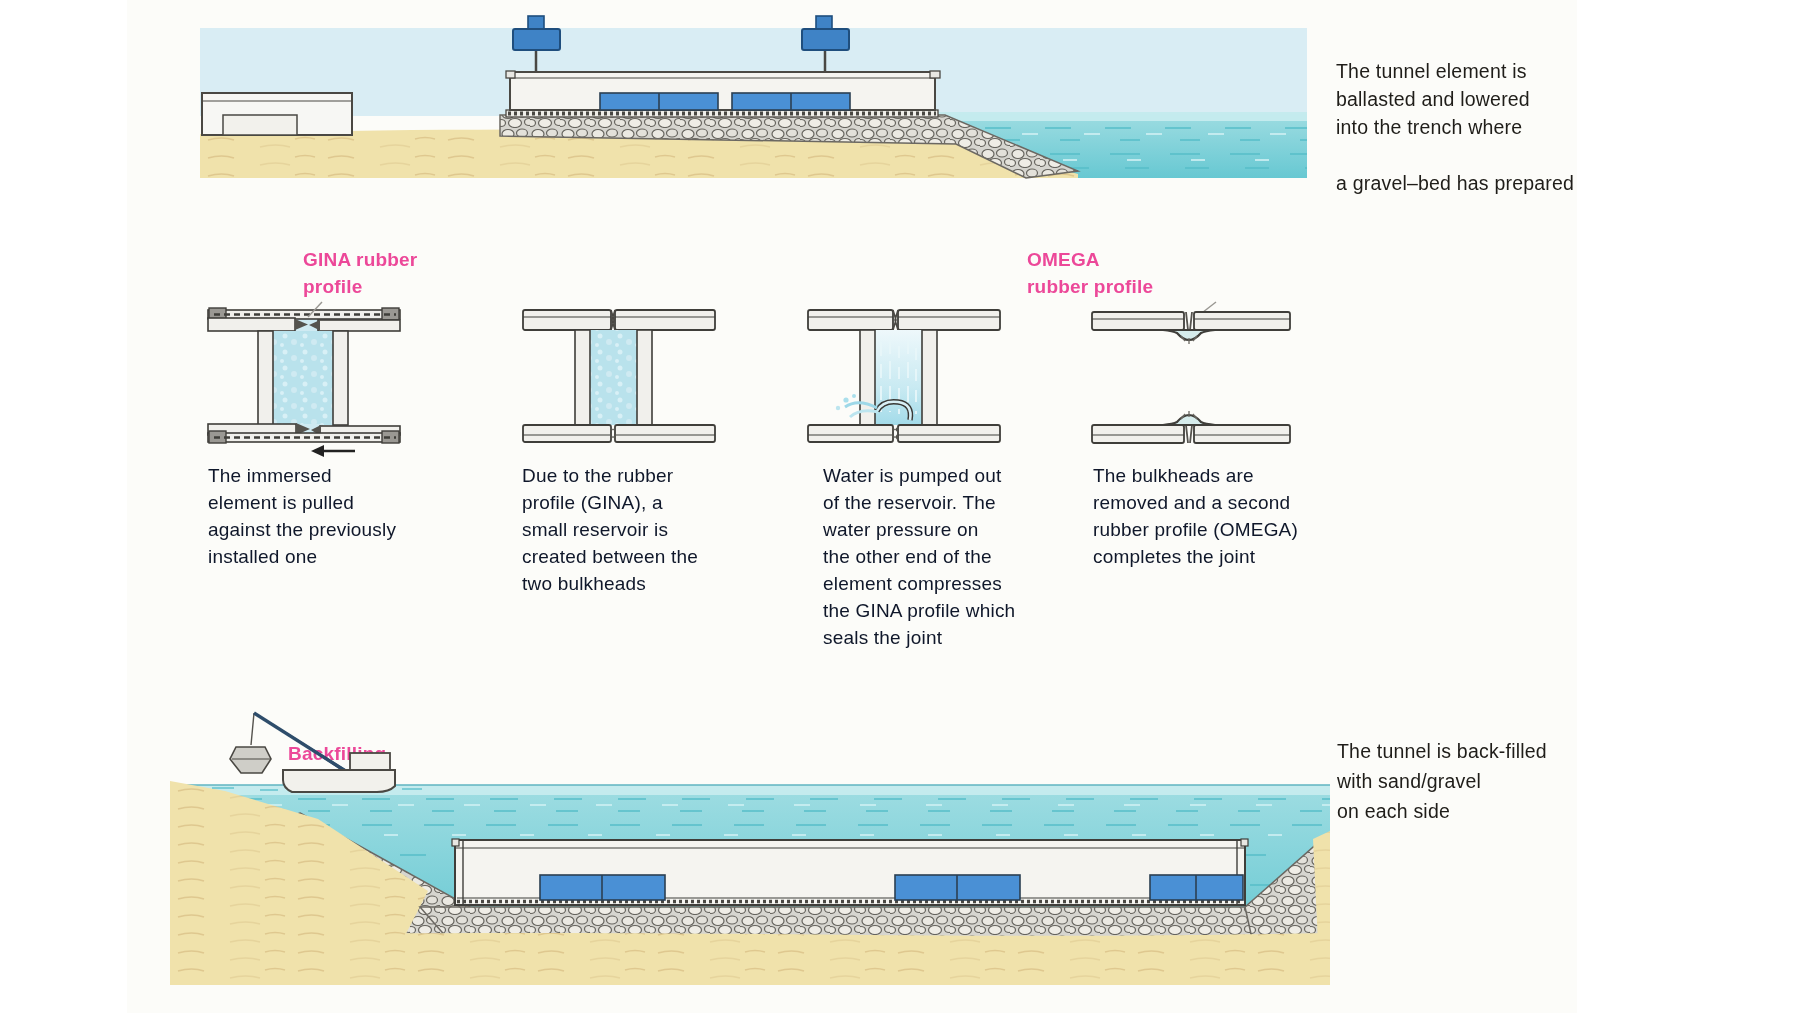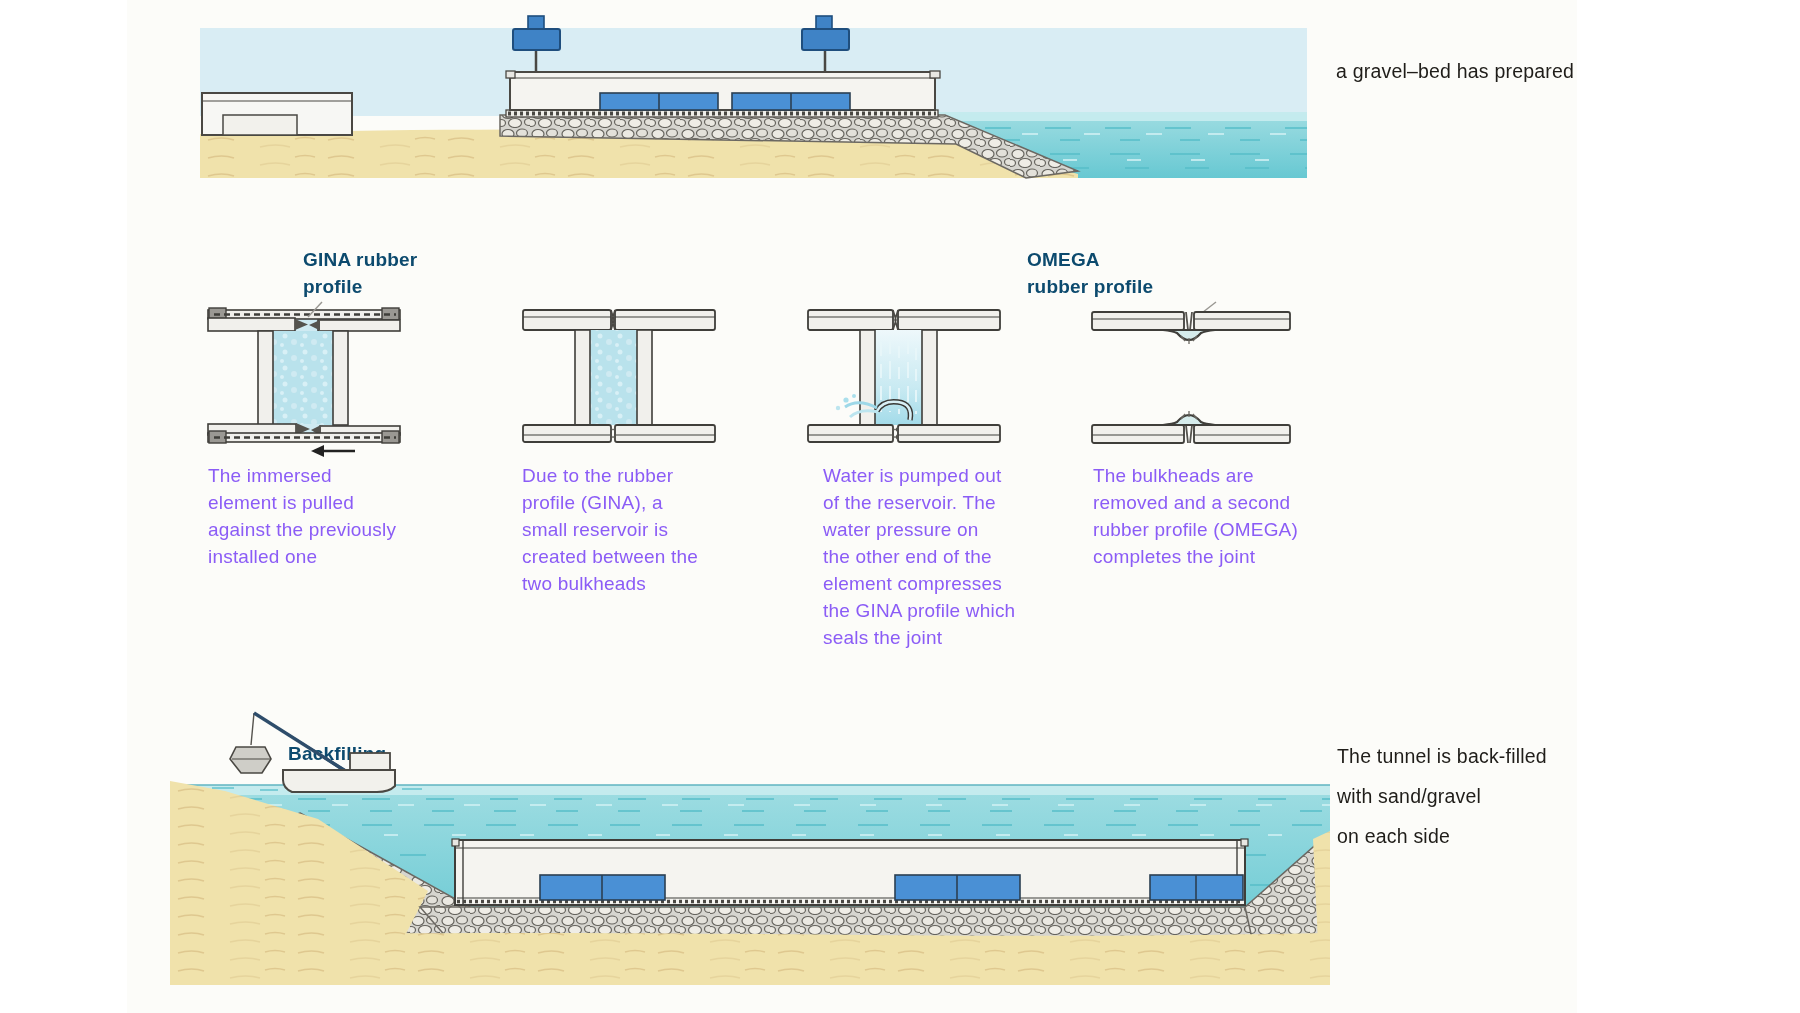--- a/index.html
+++ b/index.html
@@ -1,22 +1,22 @@
 <!DOCTYPE html>
 <html><head>
 <meta charset="utf-8">
 <style>
   html,body{margin:0;padding:0;background:#ffffff;}
   .canvas{position:relative;width:1800px;height:1013px;background:#ffffff;overflow:hidden;
           font-family:"Liberation Sans", sans-serif;color:#211f1b;}
   .figure-bg{position:absolute;left:127px;top:0;width:1450px;height:1013px;background:#fcfcf9;}
   .abs{position:absolute;}
-  .txt{white-space:pre-line;font-size:19px;line-height:27px;color:#8b5cf6;letter-spacing:.2px;}
+  .txt{white-space:pre-line;font-size:19px;line-height:27px;color:#0f172a;letter-spacing:.2px;}
   .cap{white-space:pre-line;font-size:19.5px;line-height:28px;color:#1f1d19;letter-spacing:.2px;}
-  .lbl{white-space:pre-line;font-size:19px;line-height:27px;font-weight:700;color:#0c4a6e;letter-spacing:.2px;}
+  .lbl{white-space:pre-line;font-size:19px;line-height:27px;font-weight:700;color:#ec4899;letter-spacing:.2px;}
   .em-line{}
   svg{display:block;}
 </style>
 </head>
 <body>
 
 <div class="canvas">
   <div class="figure-bg"></div>
 
   <svg width="0" height="0" class="abs">
@@ -96,20 +96,23 @@
       <rect x="313" y="21" width="47" height="21" rx="2" fill="#3f83c6" stroke="#1f4e7d" stroke-width="2"></rect>
     </g>
     <g>
       <line x1="625" y1="42" x2="625" y2="64" stroke="#4a4843" stroke-width="2.5"></line>
       <rect x="616" y="8" width="16" height="15" fill="#3f83c6" stroke="#1f4e7d" stroke-width="1.6"></rect>
       <rect x="602" y="21" width="47" height="21" rx="2" fill="#3f83c6" stroke="#1f4e7d" stroke-width="2"></rect>
     </g>
   </svg>
 
   <div class="abs cap" style="left:1336px;top:29px">
+    <div>The tunnel element is
+ballasted and lowered
+into the trench where</div>
     <div class="em-line">a gravel–bed has prepared</div>
   </div>
 
   <div class="abs lbl" style="left:303px;top:246px">GINA rubber
 profile</div>
   <svg class="abs" style="left:200px;top:300px" width="215" height="162" viewBox="0 0 215 162">
     <rect x="95" y="19" width="26" height="12" fill="#cfeaf2"></rect>
     <g>
       <rect x="8" y="10" width="192" height="9" fill="#f1f0ec" stroke="#3f3e3a" stroke-width="1.6"></rect>
       <rect x="9" y="8" width="17" height="12" fill="#9a9893" stroke="#3f3e3a" stroke-width="1.4"></rect>
@@ -292,16 +295,16 @@
       <rect x="180" y="58" width="40" height="19" fill="#f2f1ec" stroke="#4a4843" stroke-width="1.8"></rect>
       <path d="M113,75 L225,75 L225,91 Q219,97 207,97 L122,97 Q113,93 113,85 Z" fill="#f2f1ec" stroke="#4a4843" stroke-width="2"></path>
       <g stroke="#7ccdd6" stroke-width="2">
         <line x1="42" y1="93" x2="64" y2="93"></line>
         <line x1="90" y1="95" x2="108" y2="95"></line>
         <line x1="232" y1="94" x2="252" y2="94"></line>
       </g>
     </g>
   </svg>
 
-  <div class="abs cap" style="left:1337px;top:736px;line-height:40px">The tunnel is back-filled
+  <div class="abs cap" style="left:1337px;top:736px;line-height:30px">The tunnel is back-filled
 with sand/gravel
 on each side</div>
 </div>
 
 </body></html>

